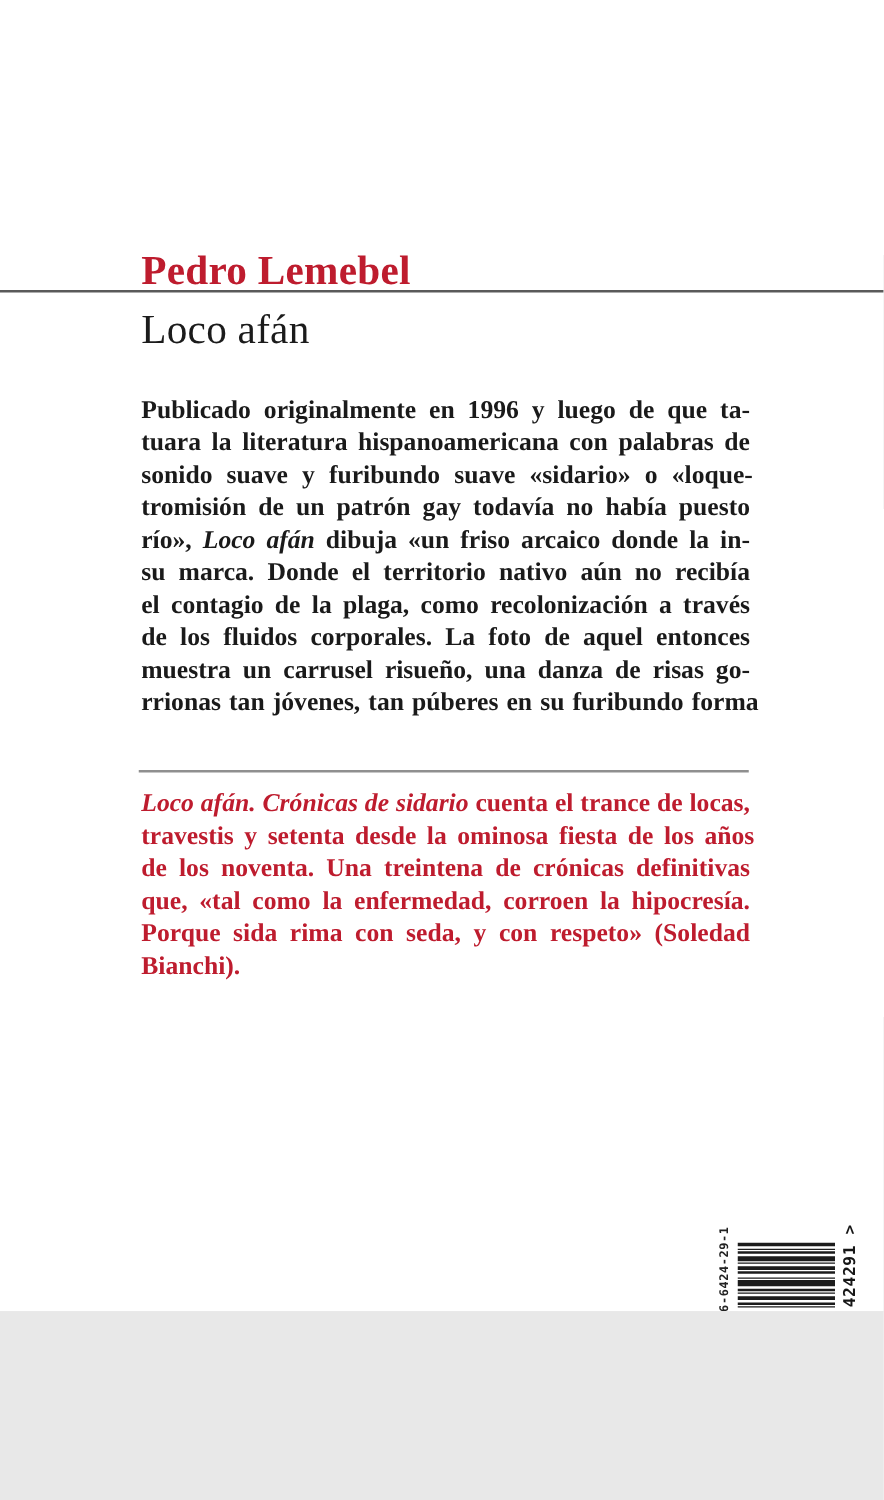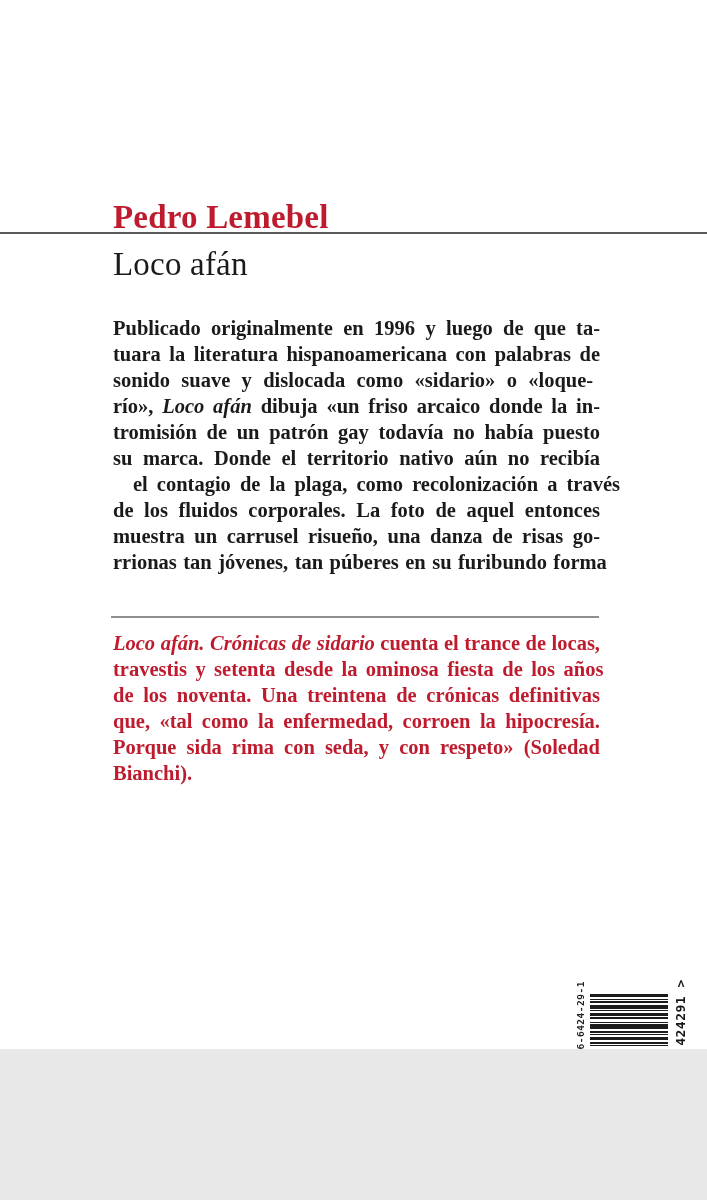--- a/index.html
+++ b/index.html
@@ -74,25 +74,25 @@
 
   <div class="author" style="color: rgb(190, 28, 46);">Pedro Lemebel</div>
 
   <div class="rule-top" style="background: rgb(90, 90, 90);"></div>
 
   <div class="title">Loco afán</div>
 
   <div class="para para-black">
       <div class="jline"><span class="jinner" style="word-spacing: 5.21094px;"><span>Publicado originalmente en 1996 y luego de que ta-</span></span></div>
       <div class="jline"><span class="jinner" style="word-spacing: 3.34375px;"><span>tuara la literatura hispanoamericana con palabras de</span></span></div>
-      <div class="jline"><span class="jinner" style="word-spacing: 6.1875px;"><span>sonido suave y dislocada como «sidario» o «loque-</span></span></div>
+      <div class="jline"><span class="jinner" style="word-spacing: 6.1875px;"><span>sonido suave y furibundo suave «sidario» o «loque-</span></span></div>
+      <div class="jline"><span class="jinner" style="word-spacing: 4.53516px;"><span>tromisión de un patrón gay todavía no había puesto</span></span></div>
       <div class="jline"><span class="jinner" style="word-spacing: 3.65799px;"><span>río», </span><span class="seg-italic">Loco afán</span><span> dibuja «un friso arcaico donde la in-</span></span></div>
-      <div class="jline"><span class="jinner" style="word-spacing: 4.53516px;"><span>tromisión de un patrón gay todavía no había puesto</span></span></div>
       <div class="jline"><span class="jinner" style="word-spacing: 5.38086px;"><span>su marca. Donde el territorio nativo aún no recibía</span></span></div>
-      <div class="jline"><span class="jinner" style="word-spacing: 3.91406px; margin-left: 20px;"><span>el contagio de la plaga, como recolonización a través</span></span></div>
+      <div class="jline"><span class="jinner" style="word-spacing: 3.91406px;"><span>el contagio de la plaga, como recolonización a través</span></span></div>
       <div class="jline"><span class="jinner" style="word-spacing: 5.42578px;"><span>de los fluidos corporales. La foto de aquel entonces</span></span></div>
       <div class="jline"><span class="jinner" style="word-spacing: 4.42578px;"><span>muestra un carrusel risueño, una danza de risas go-</span></span></div>
       <div class="jline"><span class="jinner" style="word-spacing: 1.3418px;"><span>rrionas tan jóvenes, tan púberes en su furibundo forma</span></span></div>
     </div>
 
   <div class="divider" style="background: rgb(143, 143, 143);"></div>
 
   <div class="para para-red" style="color: rgb(190, 28, 46);">
       <div class="jline"><span class="jinner" style="word-spacing: 0.397569px; text-align: center;"><span class="seg-italic">Loco afán. Crónicas de sidario</span><span> cuenta el trance de locas,</span></span></div>
       <div class="jline"><span class="jinner" style="word-spacing: 3.30556px;"><span>travestis y setenta desde la ominosa fiesta de los años</span></span></div>

